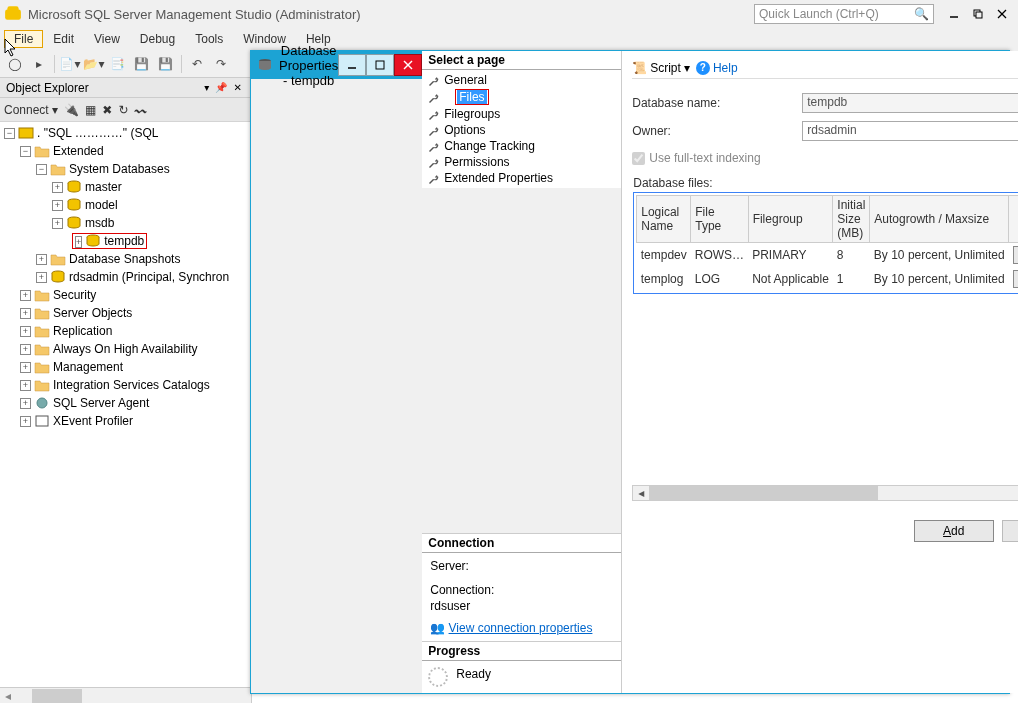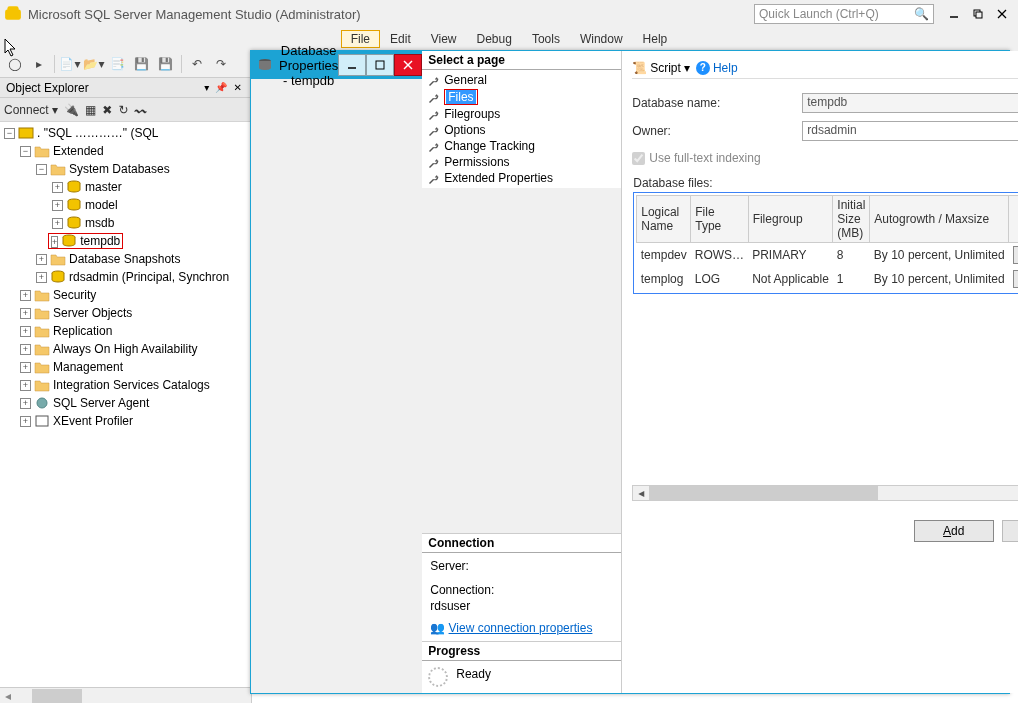--- a/index.html
+++ b/index.html
@@ -10,21 +10,21 @@
 .titlebar .appicon { width: 18px; height: 18px; margin-right: 6px; }
 .titlebar .title { color: #555; font-size: 13px; flex: 0 0 auto; }
 .titlebar .spacer { flex: 1; }
 .qlaunch { width: 180px; height: 20px; border: 1px solid #aaa; padding: 1px 4px; font-size: 12px; color: #888; background: #fff; display: flex; align-items: center; }
 .qlaunch .mag { margin-left: auto; }
 .winbtns { display: flex; margin-left: 8px; }
 .winbtn { width: 24px; height: 20px; display: flex; align-items: center; justify-content: center; color: #333; }
 .winbtn svg { width: 10px; height: 10px; }
 
 
-.menubar { height: 22px; display: flex; align-items: center; padding: 0 4px; background: #f0f0f0; justify-content: center; }
+.menubar { height: 22px; display: flex; align-items: center; padding: 0 4px; background: #f0f0f0; }
 .menubar .mitem { padding: 2px 10px; color: #333; }
 .menubar .mitem.hl { border: 1px solid #e5a200; background: #fff6db; padding: 1px 9px; }
 
 
 .toolbar { height: 28px; display: flex; align-items: center; background: #f0f0f0; border-bottom: 1px solid #ccc; padding: 0 4px; gap: 2px; }
 .tbtn { width: 22px; height: 22px; display: flex; align-items: center; justify-content: center; opacity: 0.7; }
 .tsep { width: 1px; height: 18px; background: #ccc; margin: 0 2px; }
 
 
 .objexp { position: absolute; left: 0; top: 78px; width: 252px; bottom: 0; background: #efefef; border-right: 1px solid #ccc; display: flex; flex-direction: column; }
@@ -48,21 +48,21 @@
 .dlg-tb .ttl { flex:1; text-align:center; font-size:13px; color:#000;}
 .dlg-tb .wb { width:28px; height:22px; display:flex; align-items:center; justify-content:center; border:1px solid #0005; background:#d1eef9;}
 .dlg-tb .wb.close { background:#e81123; color:#fff;}
 .dlg-body { flex:1; display:flex; }
 .dlg-left { width: 200px; border-right: 1px solid #ccc; display:flex; flex-direction:column; }
 .pane-hd { background: #fff; border-bottom: 1px solid #aaa; padding: 2px 6px; font-weight: bold; font-size:12px;}
 .pages { background:#fff; flex:0 0 auto; padding: 2px 0;}
 .page { display:flex; align-items:center; padding: 1px 6px; gap:4px;}
 .page .wr { width:12px;height:12px;}
 .page.sel .plabel { background:#3399ff; color:#fff; padding: 0 2px;}
-.page .redmark { border:1px solid #d00; padding: 0 1px;}
+.page .redmark { border:1px solid #d00; padding: 0 1px; margin-left: 11px;}
 .connpane { margin-top:auto; border-top:1px solid #ccc;}
 .connbody { background:#fff; padding:4px 8px; font-size:12px; }
 .connbody .row { margin: 2px 0; }
 .connbody a { color: #0066cc; }
 .progpane { border-top:1px solid #ccc;}
 .progbody { background:#fff; padding:6px; display:flex; align-items:flex-start; gap:8px;}
 .spinner { width:20px;height:20px; border:2px dotted #bbb; border-radius:50%;}
 
 .dlg-right { flex:1; background:#fff; display:flex; flex-direction:column; padding: 6px 10px 10px 10px; position:relative;}
 .rtb { height:22px; display:flex; align-items:center; gap:6px; border-bottom:1px solid #ddd; margin-bottom:10px;}
@@ -215,21 +215,21 @@
         <span class="lbl">model</span>
       </div>
     <div class="node" style="padding-left:52px">
         <span class="exp">+</span>
         <svg class="ic" viewBox="0 0 16 14">
           <ellipse cx="8" cy="3" rx="6" ry="2" class="db-icon"></ellipse>
           <path d="M2 3v7c0 1 3 2 6 2s6-1 6-2V3" fill="#f2c300" stroke="#a07800"></path>
         </svg>
         <span class="lbl">msdb</span>
       </div>
-    <div class="node" style="padding-left:48px">
+    <div class="node" style="padding-left:72px">
         <span class="redbox"><span class="exp">+</span><svg class="ic" viewBox="0 0 16 14" style="vertical-align:middle">
             <ellipse cx="8" cy="3" rx="6" ry="2" class="db-icon"></ellipse>
             <path d="M2 3v7c0 1 3 2 6 2s6-1 6-2V3" fill="#f2c300" stroke="#a07800"></path>
           </svg><span class="lbl">tempdb</span></span>
       </div>
     <div class="node" style="padding-left:36px">
         <span class="exp">+</span>
         <svg class="ic" viewBox="0 0 16 14">
           <path class="folder-icon" d="M1 3h5l1 2h8v8H1z"></path>
         </svg>

